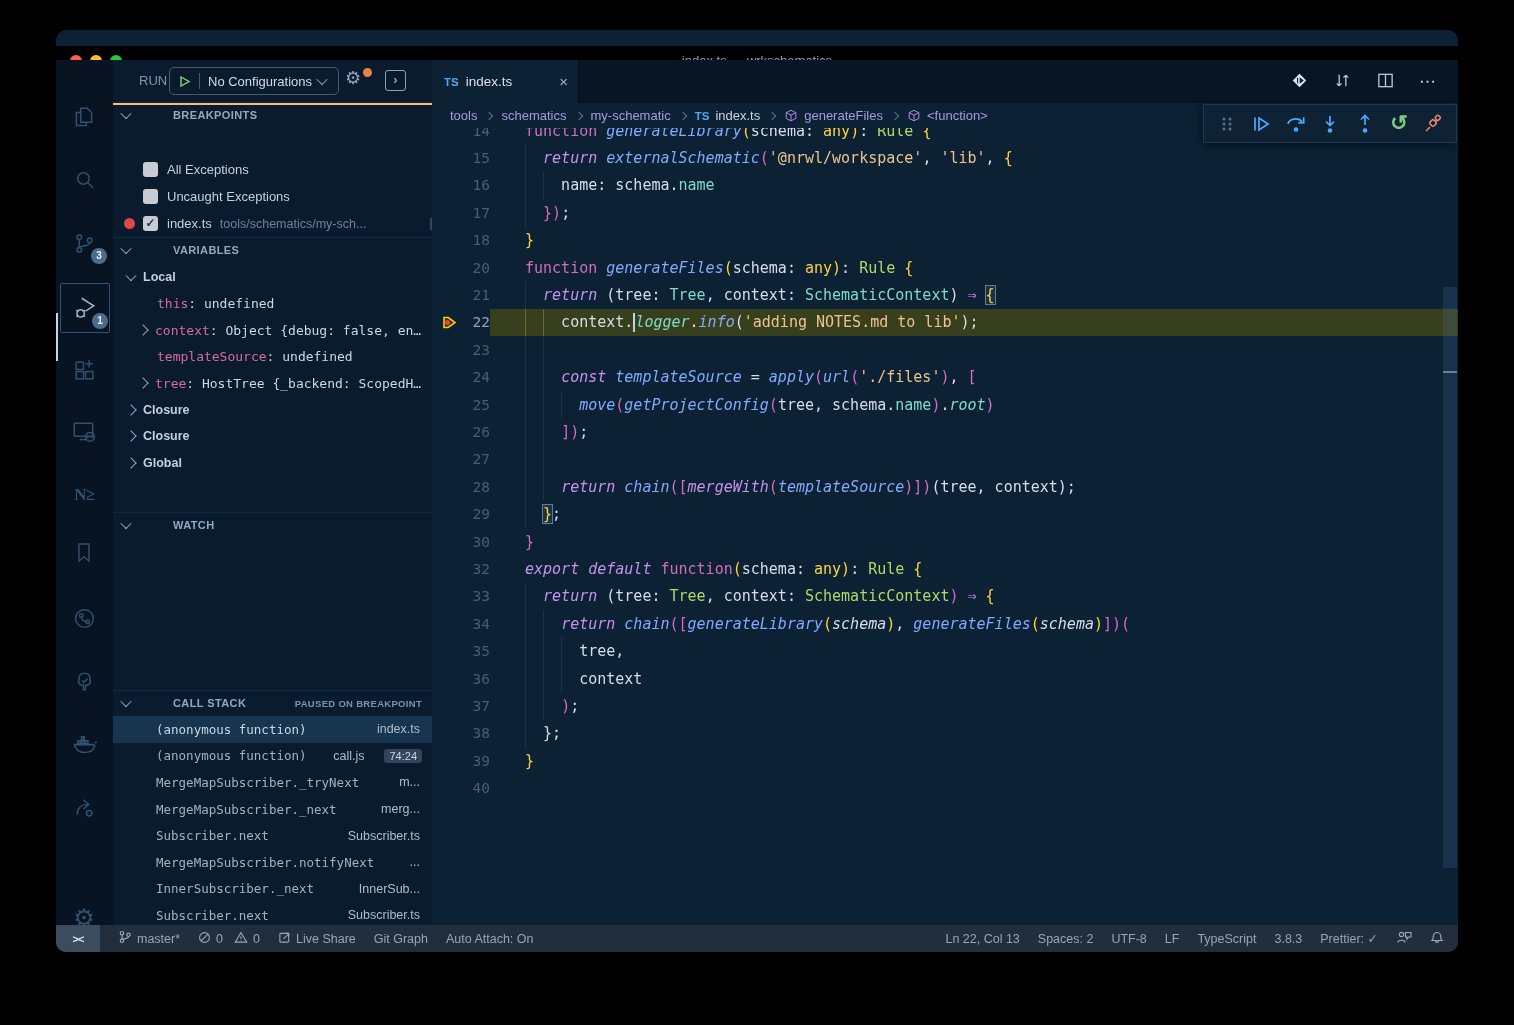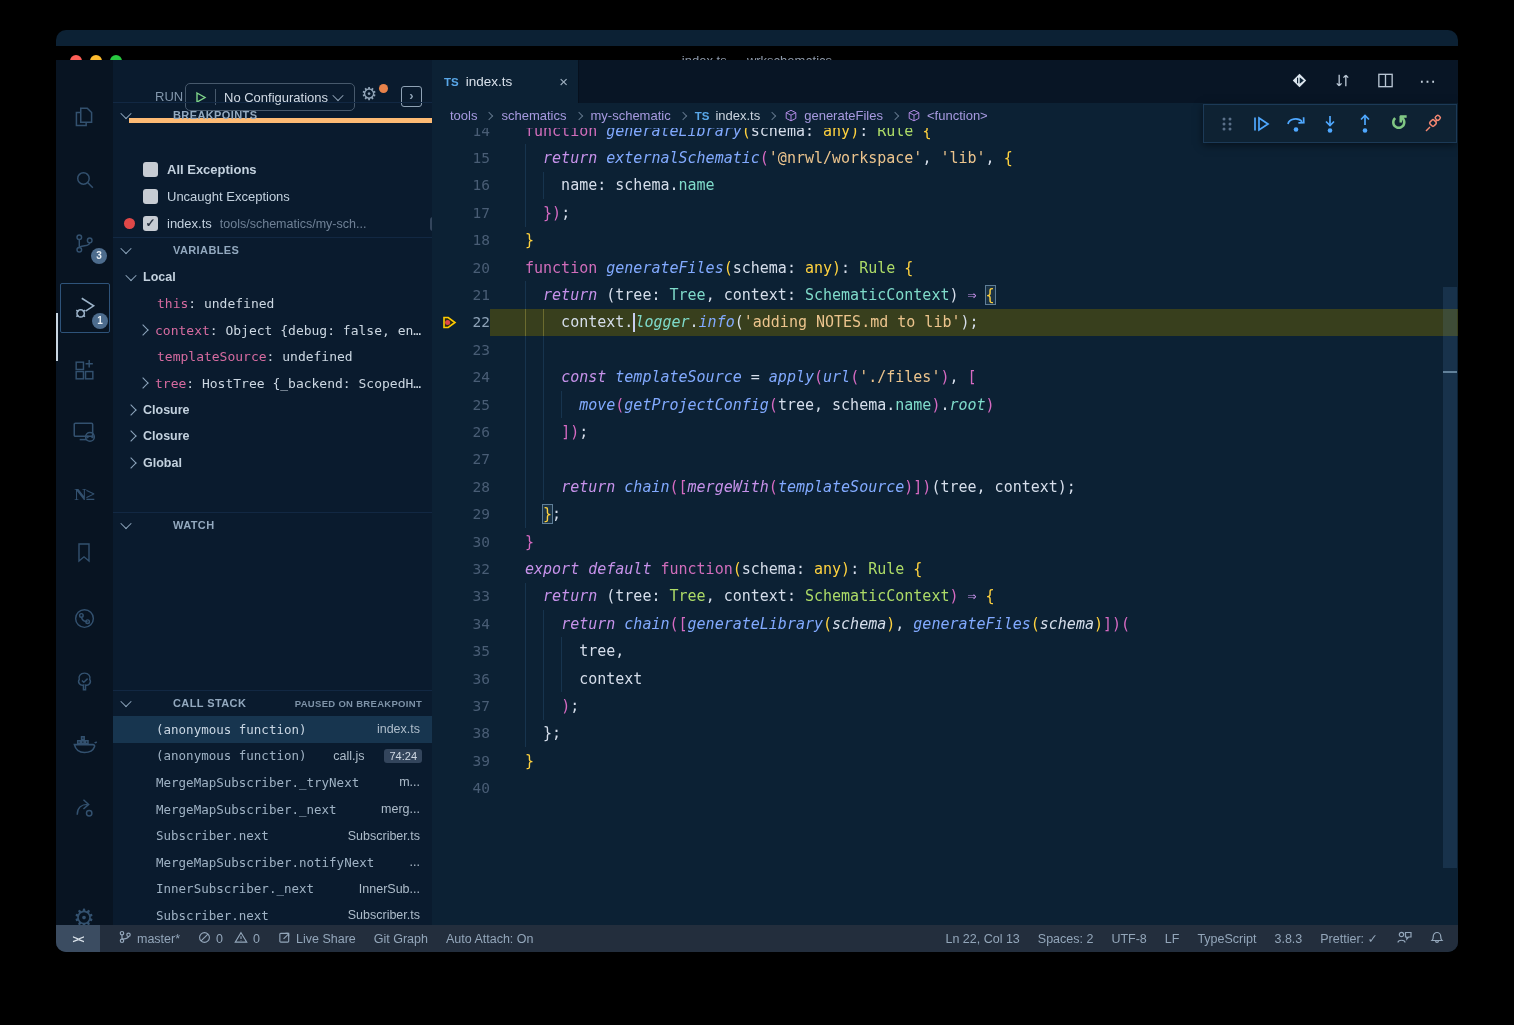--- a/index.html
+++ b/index.html
@@ -16,21 +16,21 @@
   .ai svg{stroke:#33516f;fill:none;stroke-width:1.4;}
   .ai.active{border:1px solid #2e537a;border-radius:2px;}
   .ai.active svg{stroke:#9db4ca;}
   .ai .nxtxt{font-size:17px;font-weight:bold;color:#33516f;letter-spacing:-1px;font-family:"Liberation Serif",serif;}
   .ai .badge{position:absolute;right:1px;bottom:3px;min-width:16px;height:16px;border-radius:50%;
     background:#4d6c8d;color:#e9eff5;font-size:10px;line-height:16px;text-align:center;font-weight:bold;}
   #act-indicator{position:absolute;left:0;top:253px;width:2px;height:48px;background:#c9d6e2;}
   .gearglyph{font-size:24px;line-height:1;}
   
   #sidebar{position:absolute;left:57px;top:30px;width:319px;bottom:27px;background:#0a1b2e;border-right:1px solid #142c44;}
-  #runrow{position:absolute;left:16px;top:0;width:100%;height:42px;border-bottom:5px solid #fdba74;margin-top:16px;}
+  #runrow{position:absolute;left:0;top:0;width:100%;height:42px;border-bottom:3px solid #fdba74;}
   #runrow .runlabel{position:absolute;left:26px;top:13px;font-size:13px;color:#8296ab;}
   #rundrop{position:absolute;left:56px;top:7px;width:168px;height:26px;border:1px solid #47596c;border-radius:5px;
     display:flex;align-items:center;}
   #rundrop .play{margin-left:8px;}
   #rundrop .sep{width:1px;height:16px;background:#47596c;margin:0 8px;}
   #rundrop .cfg{font-size:13px;color:#d2dbe6;flex:1;}
   #runrow .gearbtn{position:absolute;left:232px;top:9px;font-size:18px;color:#8fa2b5;line-height:1;}
   #runrow .geardot{position:absolute;left:250px;top:8px;width:9px;height:9px;border-radius:50%;background:#e8824a;}
   #runrow .consolebtn{position:absolute;left:272px;top:10px;width:19px;height:19px;border:1.4px solid #8fa2b5;border-radius:3px;
     color:#8fa2b5;font-size:13px;line-height:17px;text-align:center;font-weight:bold;}
@@ -231,21 +231,21 @@
       <span class="gearbtn">⚙</span>
       <span class="geardot"></span>
       <div class="consolebtn">›</div>
     </div>
 
     <div class="sechead" style="top:42px">
       <span class="cv down"></span>
       <span class="st">BREAKPOINTS</span>
     </div>
     <div id="bplist">
-        <div class="bprow" style="top: 96px; padding-left: 30px; font-weight: bold;">
+        <div class="bprow" style="top: 96px; padding-left: 30px;">
           <span class="cbx"></span>
           <span>All Exceptions</span>
         </div>
         <div class="bprow" style="top: 123px; padding-left: 30px;">
           <span class="cbx"></span>
           <span>Uncaught Exceptions</span>
         </div>
         <div class="bprow" style="top: 150px; padding-left: 30px;">
           <span class="bpdot"></span>
           <span class="cbx">✓</span>

